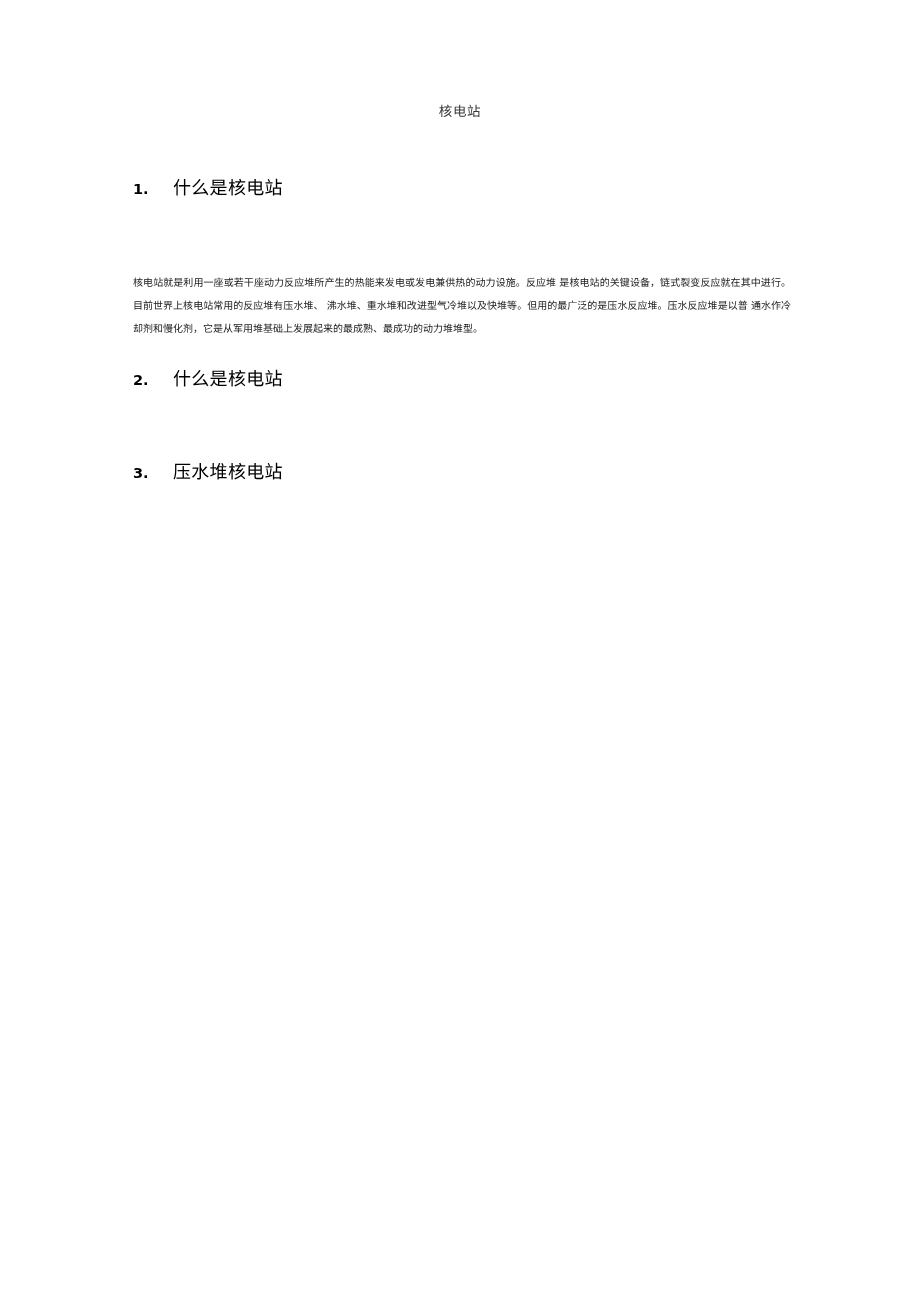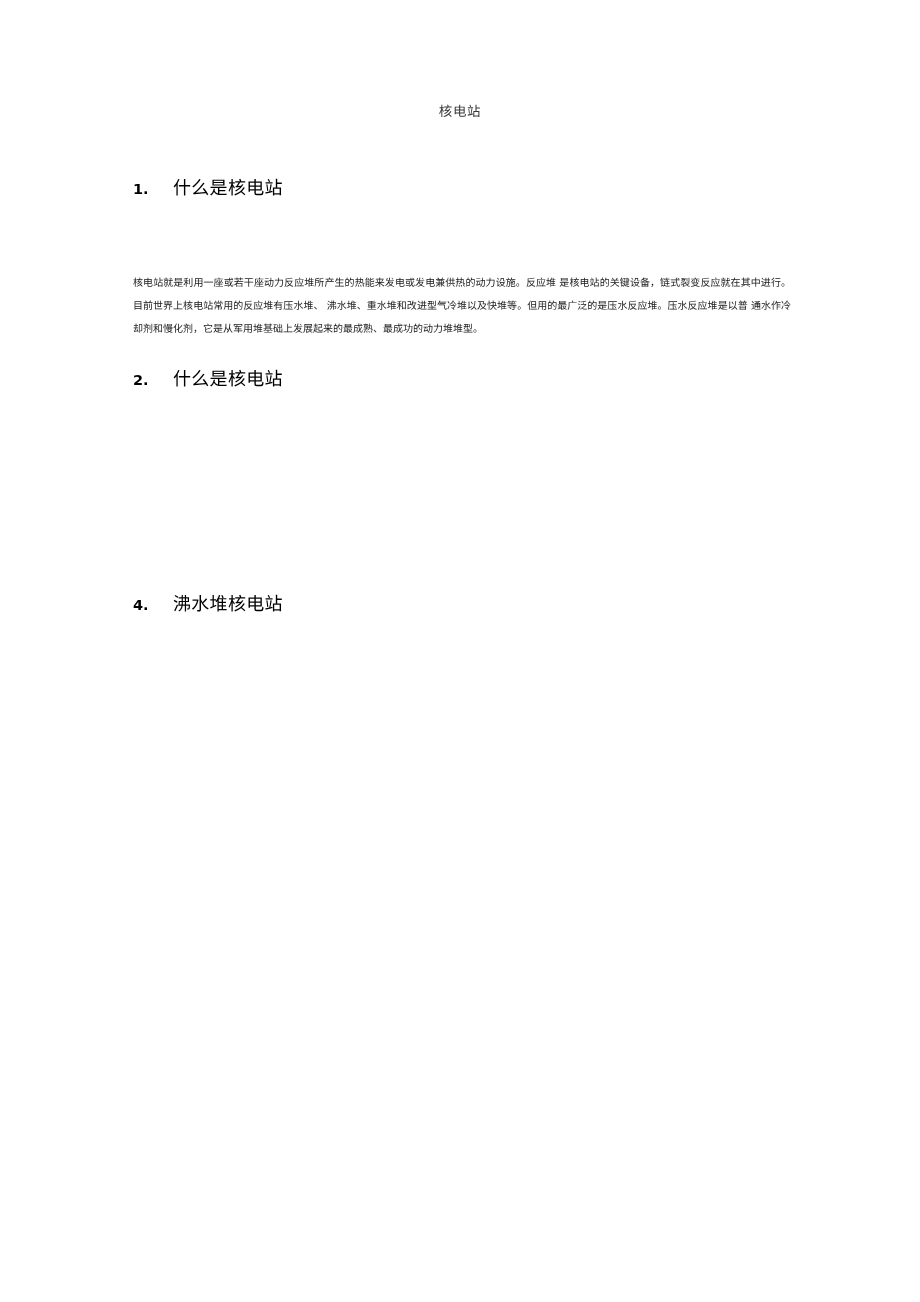--- a/index.html
+++ b/index.html
@@ -111,22 +111,22 @@
 
     <div class="spacer gap-b"></div>
 
     <div class="heading">
       <span class="num">2.</span><span class="htext">什么是核电站</span>
     </div>
     <div class="spacer gap-c"></div>
 
     <div class="spacer gap-d"></div>
 
+    <div class="heading">
+      <span class="num">3.</span><span class="htext">压水堆核电站</span>
+    </div>
     <div class="spacer gap-e"></div>
 
     <div class="spacer gap-f"></div>
 
-    <div class="heading">
-      <span class="num">4.</span><span class="htext">沸水堆核电站</span>
-    </div>
 
   </div>
 </div>
 
 </body></html>

